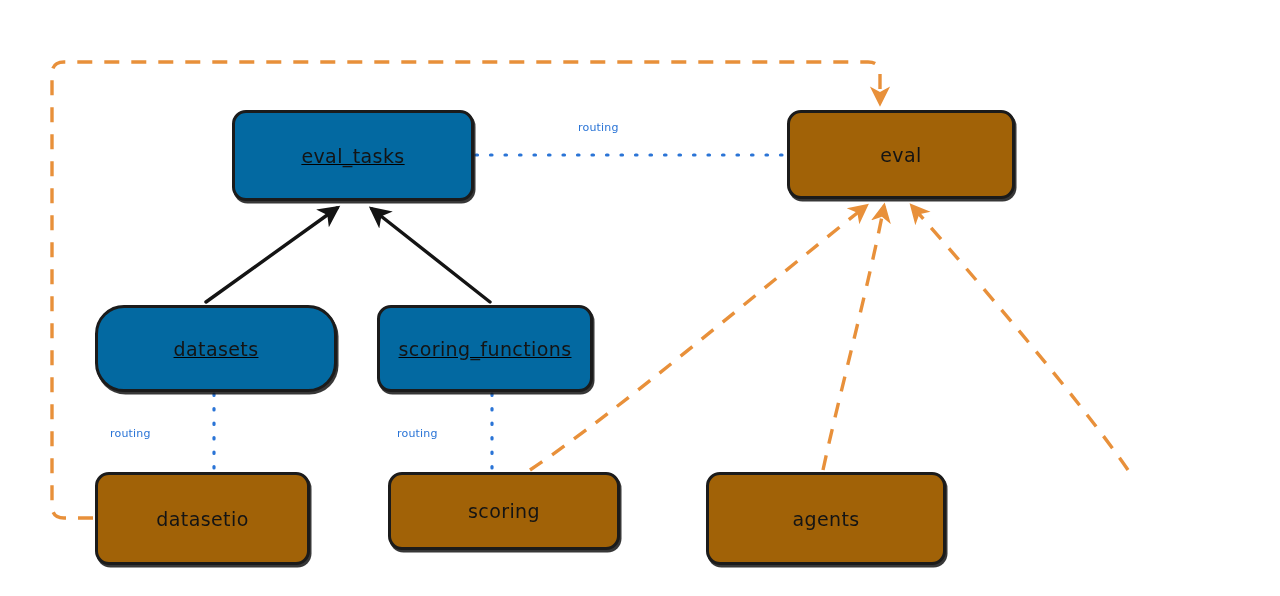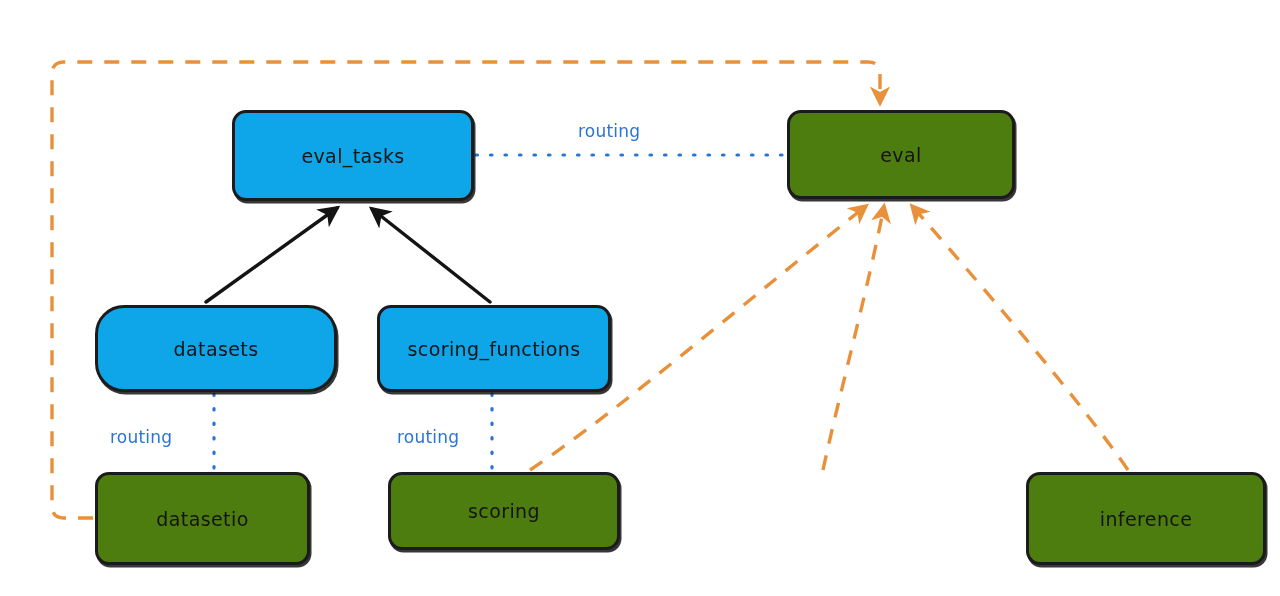--- a/index.html
+++ b/index.html
@@ -29,37 +29,38 @@
     position: absolute;
     box-sizing: border-box;
     border: 3px solid #1b1b1b;
     border-radius: 14px;
     display: flex;
     align-items: center;
     justify-content: center;
     box-shadow: 1.5px 2.5px 0 0 rgba(20,20,20,0.85);
   }
   .node-api {
-    background: #0ea5e9;
+    background: #0369a1;
+    text-decoration: underline;
   }
   .node-provider {
-    background: #4d7c0f;
+    background: #a16207;
   }
   .node-label {
     font-family: "DejaVu Sans", sans-serif;
     font-size: 19px;
     color: #141414;
     letter-spacing: 0.4px;
     white-space: nowrap;
     pointer-events: none;
   }
   .edge-label {
     position: absolute;
     font-family: "DejaVu Sans", sans-serif;
-    font-size: 17px;
+    font-size: 11px;
     color: #2a74d6;
     white-space: nowrap;
     letter-spacing: 0.2px;
   }
 </style>
 </head>
 <body>
 
 <div id="diagram-root">
 
@@ -100,36 +101,36 @@
   </div>
 
   <div class="node node-provider" style="left:787px; top:110px; width:228px; height:89px;">
     <span class="node-label">eval</span>
   </div>
 
   <div class="node node-api" style="left:95px; top:305px; width:242px; height:87px;border-radius:29px;">
     <span class="node-label">datasets</span>
   </div>
 
-  <div class="node node-api" style="left:377px; top:305px; width:234px; height:87px;">
+  <div class="node node-api" style="left:377px; top:305px; width:216px; height:87px;">
     <span class="node-label">scoring_functions</span>
   </div>
 
   <div class="node node-provider" style="left:95px; top:472px; width:215px; height:93px;">
     <span class="node-label">datasetio</span>
   </div>
 
   <div class="node node-provider" style="left:388px; top:472px; width:232px; height:78px;">
     <span class="node-label">scoring</span>
   </div>
 
+  <div class="node node-provider" style="left:706px; top:472px; width:240px; height:93px;">
+    <span class="node-label">agents</span>
+  </div>
 
-  <div class="node node-provider" style="left:1026px; top:472px; width:240px; height:93px;">
-    <span class="node-label">inference</span>
-  </div>
 
   <div class="edge-label" style="left:578px; top:121px;">routing</div>
 
   <div class="edge-label" style="left:110px; top:427px;">routing</div>
 
   <div class="edge-label" style="left:397px; top:427px;">routing</div>
 
 </div>
 
 </body></html>

